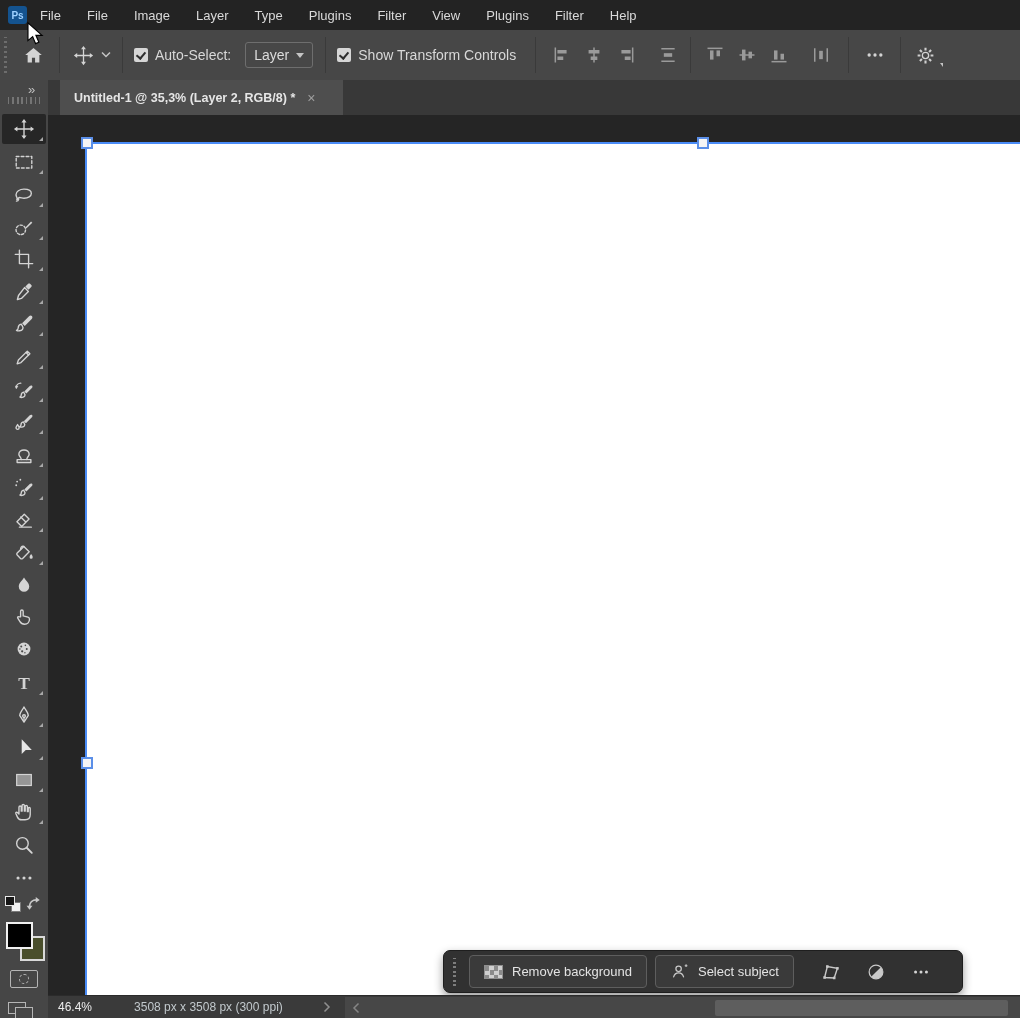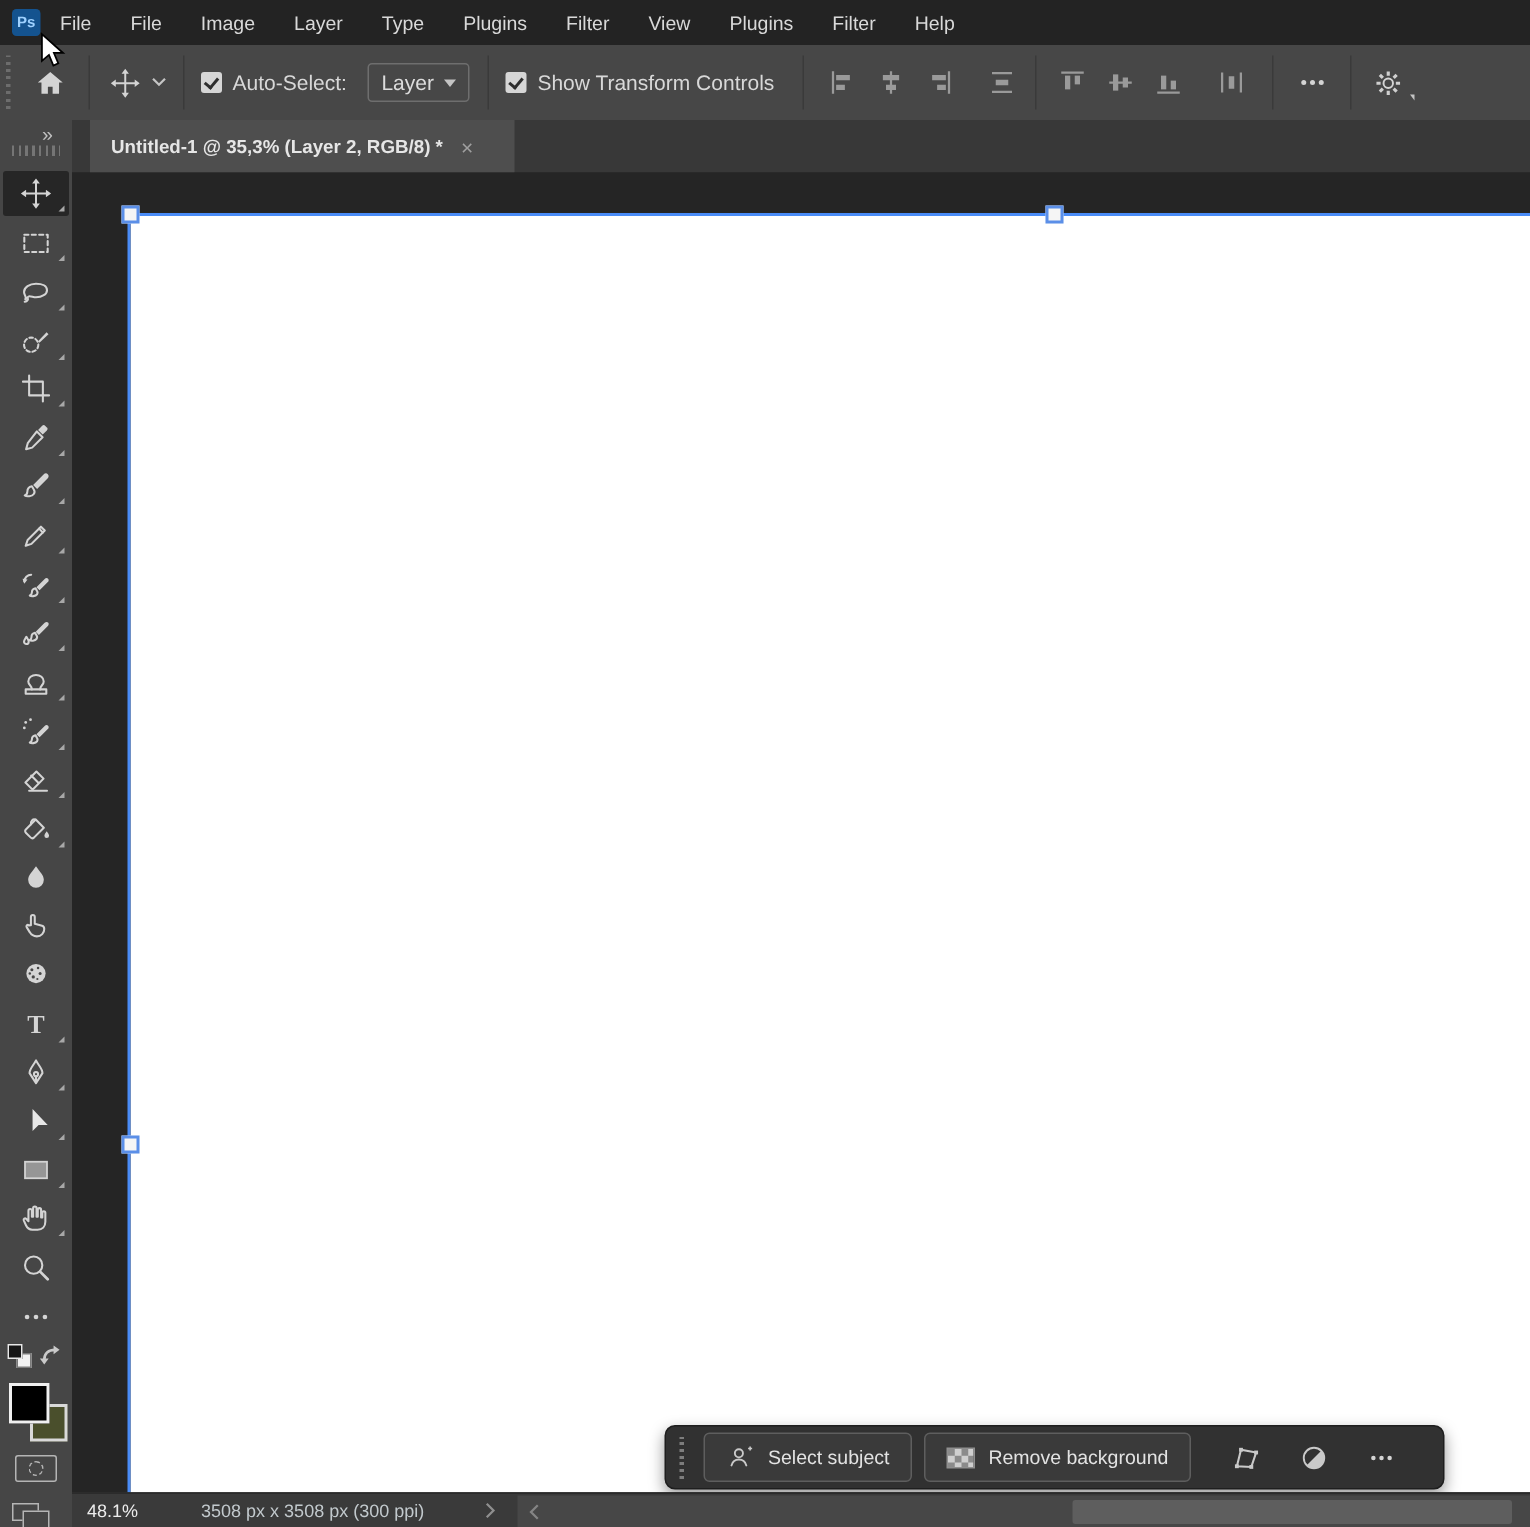--- a/index.html
+++ b/index.html
@@ -429,30 +429,30 @@
   <div class="doc-white"></div>
   <div class="sel-top"></div>
   <div class="sel-left"></div>
   <div class="handle" style="left:33px; top:22px"></div>
   <div class="handle" style="left:649px; top:22px"></div>
   <div class="handle" style="left:33px; top:642px"></div>
 
   <div class="task-bar">
     <div class="tb-grip"></div>
     <button class="tb-btn">
+      <span class="checker"></span>
+      <span>Remove background</span>
+    </button>
+    <button class="tb-btn">
       <svg width="19" height="18" viewBox="0 0 20 20">
           <circle cx="9" cy="6.5" r="3" stroke="#c9c9c9" stroke-width="1.4" fill="none"></circle>
           <path d="M3.5 15.5c.8-2.9 2.9-4.4 5.5-4.4s4.7 1.5 5.5 4.4" stroke="#c9c9c9" stroke-width="1.4" fill="none" stroke-linecap="round"></path>
           <path d="M15.8 3h3M17.3 1.5v3" stroke="#c9c9c9" stroke-width="1.2"></path>
         </svg>
       <span>Select subject</span>
-    </button>
-    <button class="tb-btn">
-      <span class="checker"></span>
-      <span>Remove background</span>
     </button>
     <span class="tb-ico" style="margin-left:26px">
       <svg width="22" height="22" viewBox="0 0 24 24">
           <polygon points="5,18 8,6 19,8 15.5,18.5" fill="none" stroke="#c9c9c9" stroke-width="1.5"></polygon>
           <rect x="3.6" y="16.6" width="2.8" height="2.8" fill="#c9c9c9"></rect>
           <rect x="6.6" y="4.6" width="2.8" height="2.8" fill="#c9c9c9"></rect>
           <rect x="17.6" y="6.6" width="2.8" height="2.8" fill="#c9c9c9"></rect>
           <rect x="14.1" y="17.1" width="2.8" height="2.8" fill="#c9c9c9"></rect>
         </svg>
     </span>
@@ -466,21 +466,21 @@
       <svg width="22" height="20" viewBox="0 0 24 24">
           <circle class="fil" cx="5.5" cy="12" r="1.8"></circle>
           <circle class="fil" cx="12" cy="12" r="1.8"></circle>
           <circle class="fil" cx="18.5" cy="12" r="1.8"></circle>
         </svg>
     </span>
   </div>
 </div>
 
 <div class="status-bar">
-  <span class="sb-zoom">48.1%</span>
+  <span class="sb-zoom">46.4%</span>
   <span class="sb-size">3508 px x 3508 px (300 ppi)</span>
   <span class="sb-chev">
     <svg width="8" height="12" viewBox="0 0 8 12">
         <path d="M1.5 1.5l4.5 4.5-4.5 4.5" stroke="#8f8f8f" stroke-width="1.5" fill="none"></path>
       </svg>
   </span>
   <div class="hscroll">
     <span class="larr">
       <svg width="8" height="12" viewBox="0 0 8 12">
           <path d="M6.5 1.5L2 6l4.5 4.5" stroke="#858585" stroke-width="1.5" fill="none"></path>

